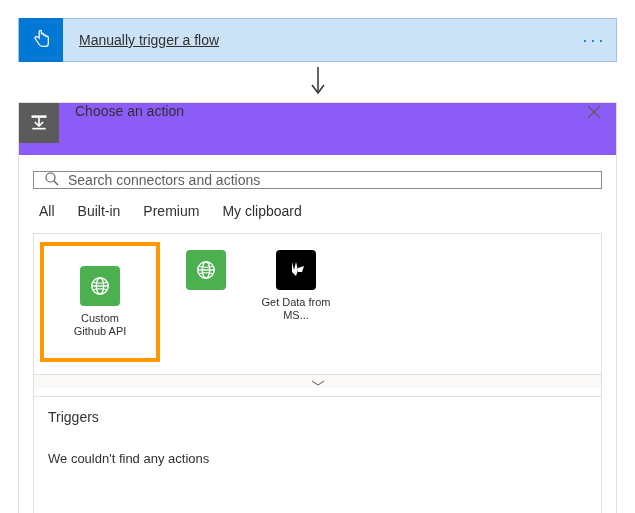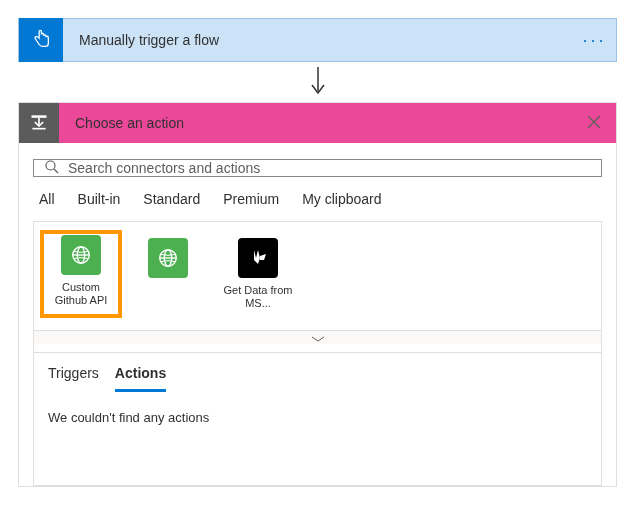--- a/index.html
+++ b/index.html
@@ -33,20 +33,21 @@
       display: flex;
       align-items: center;
       justify-content: center;
       flex-shrink: 0;
     }
     .trigger-title {
       flex: 1;
       padding-left: 16px;
       font-size: 14px;
       color: #323130;
+      text-decoration: underline;
     }
     .trigger-menu {
       width: 44px;
       display: flex;
       align-items: center;
       justify-content: center;
       cursor: pointer;
       color: #0078d4;
       font-size: 18px;
       letter-spacing: 2px;
@@ -55,23 +56,23 @@
       display: flex;
       justify-content: center;
       height: 40px;
       align-items: center;
     }
     .action-panel {
       border: 1px solid #e1dfdd;
     }
     .action-header {
       display: flex;
-      align-items: center;
-      background: #ec4899;
-      height: 40px;
+      align-items: flex-start;
+      background: #8b5cf6;
+      height: 52px;
     }
     .action-header-icon {
       width: 40px;
       height: 40px;
       background: #5b5b5b;
       display: flex;
       align-items: center;
       justify-content: center;
       flex-shrink: 0;
     }
@@ -161,21 +162,21 @@
     }
     .connector-label {
       font-size: 11px;
       color: #323130;
       line-height: 1.2;
       max-width: 72px;
       word-wrap: break-word;
     }
     .highlight-box {
       border: 4px solid #ff9800;
-      padding: 1px;
+      padding: 20px;
       margin: -8px;
     }
     .expand-bar {
       height: 14px;
       border-top: 1px solid #e1dfdd;
       display: flex;
       align-items: center;
       justify-content: center;
       cursor: pointer;
       background: #faf9f8;
@@ -260,21 +261,20 @@
             <circle cx="6.5" cy="6.5" r="4.5" stroke="#605e5c" stroke-width="1.2" fill="none"></circle>
             <line x1="10" y1="10" x2="14" y2="14" stroke="#605e5c" stroke-width="1.2"></line>
           </svg>
         </span>
         <input class="search-input" type="text" placeholder="Search connectors and actions" style="">
       </div>
 
       <div class="tabs-row">
         <div class="tab">All</div>
         <div class="tab">Built-in</div>
-        <div class="tab">Standard</div>
         <div class="tab">Premium</div>
         <div class="tab">My clipboard</div>
       </div>
 
       <div class="connector-area">
         <div class="connector-grid">
 
           <div class="highlight-box">
             <div class="connector-item">
               <div class="connector-icon green">
@@ -317,21 +317,20 @@
         <div class="expand-bar">
           <span>
             <svg width="16" height="8" viewBox="0 0 16 8">
               <polyline points="2,2 8,6 14,2" stroke="#605e5c" stroke-width="1" fill="none"></polyline>
             </svg>
           </span>
         </div>
 
         <div class="sub-tabs">
           <div class="sub-tab">Triggers</div>
-          <div class="sub-tab active">Actions</div>
         </div>
 
         <div class="empty-message">We couldn't find any actions</div>
       </div>
 
     </div>
   </div>
 
 </div>
 

